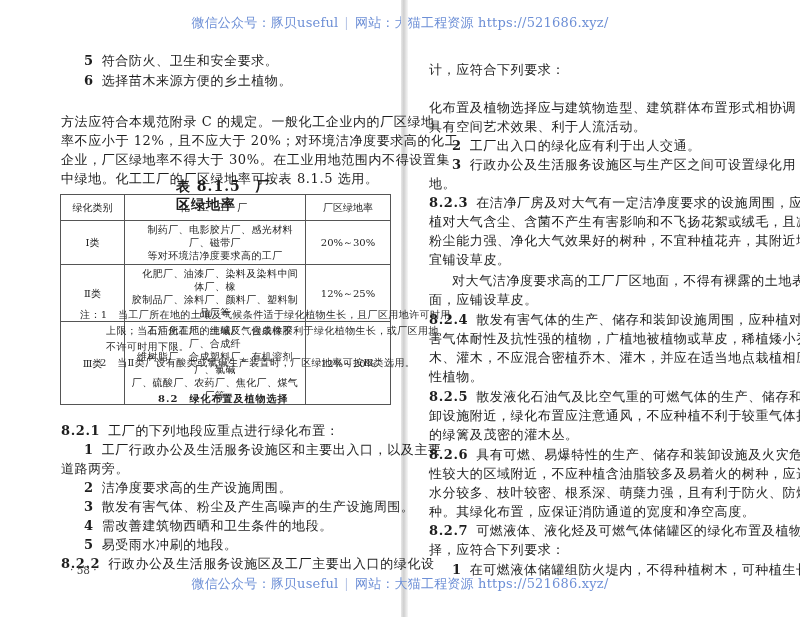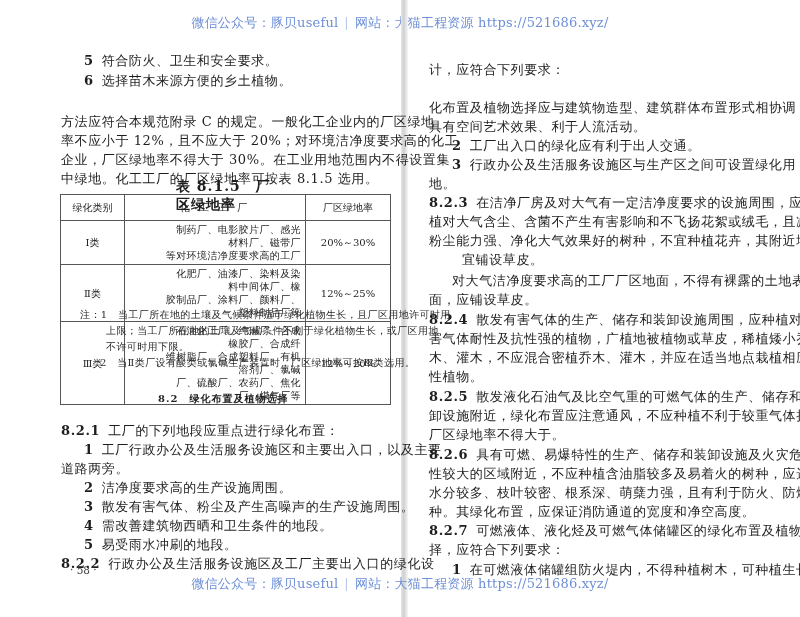--- a/index.html
+++ b/index.html
@@ -17,21 +17,21 @@
   .page-right{left:408px;width:314px;}
   .line{position:absolute;font-size:13px;line-height:18px;white-space:nowrap;letter-spacing:0.6px;}
   .num{font-weight:bold;font-family:"DejaVu Serif","Liberation Serif",serif;}
   .cl{font-weight:bold;margin-right:8px;}
   .sec-title{position:absolute;font-size:10px;font-weight:bold;letter-spacing:1px;white-space:nowrap;}
   .tbl-caption{position:absolute;font-size:14px;font-weight:bold;letter-spacing:1px;}
   table.grid{position:absolute;left:60px;top:194px;width:331px;border-collapse:collapse;font-size:10px;
        border:1.5px solid #333;}
   table.grid td, table.grid th{border:1px solid #555;padding:2px 4px;line-height:13px;text-align:center;font-weight:normal;}
   table.grid th{height:21px;}
-  table.grid td.desc{text-align:right;letter-spacing:0.4px;padding-left:38px;}
+  table.grid td.desc{text-align:center;letter-spacing:0.4px;}
   table.grid td.desc span{display:block;}
   .note{position:absolute;font-size:10px;line-height:16px;white-space:nowrap;letter-spacing:0.4px;color:#2a2a2a;}
   .pageno{position:absolute;font-size:10.5px;color:#444;}
 </style>
 </head>
 <body>
 
 <div class="watermark wm-top">
   <span>微信公众号：豚贝useful</span><span class="sep">|</span><span>网站：大猫工程资源 https://521686.xyz/</span>
 </div>
@@ -107,32 +107,32 @@
   <div class="line" style="left:21px;top:61px;">计，应符合下列要求：</div>
   <div class="line" style="left:21px;top:99px;">化布置及植物选择应与建筑物造型、建筑群体布置形式相协调，应</div>
   <div class="line" style="left:21px;top:118px;">具有空间艺术效果、利于人流活动。</div>
   <div class="line" style="left:44px;top:137px;"><span class="num cl">2</span><span>工厂出入口的绿化应有利于出人交通。</span></div>
   <div class="line" style="left:44px;top:156px;"><span class="num cl">3</span><span>行政办公及生活服务设施区与生产区之间可设置绿化用</span></div>
   <div class="line" style="left:21px;top:175px;">地。</div>
 
   <div class="line" style="left:21px;top:194px;"><span class="num cl">8.2.3</span><span>在洁净厂房及对大气有一定洁净度要求的设施周围，应种</span></div>
   <div class="line" style="left:21px;top:213px;">植对大气含尘、含菌不产生有害影响和不飞扬花絮或绒毛，且减滞</div>
   <div class="line" style="left:21px;top:232px;">粉尘能力强、净化大气效果好的树种，不宜种植花卉，其附近地面</div>
-  <div class="line" style="left:21px;top:251px;margin-left:33px;">宜铺设草皮。</div>
+  <div class="line" style="left:21px;top:251px;">宜铺设草皮。</div>
   <div class="line" style="left:44px;top:272px;">对大气洁净度要求高的工厂厂区地面，不得有裸露的土地表</div>
   <div class="line" style="left:21px;top:291px;">面，应铺设草皮。</div>
 
   <div class="line" style="left:21px;top:311px;"><span class="num cl">8.2.4</span><span>散发有害气体的生产、储存和装卸设施周围，应种植对有</span></div>
   <div class="line" style="left:21px;top:330px;">害气体耐性及抗性强的植物，广植地被植物或草皮，稀植矮小乔</div>
   <div class="line" style="left:21px;top:349px;">木、灌木，不应混合密植乔木、灌木，并应在适当地点栽植相应敏感</div>
   <div class="line" style="left:21px;top:368px;">性植物。</div>
 
   <div class="line" style="left:21px;top:388px;"><span class="num cl">8.2.5</span><span>散发液化石油气及比空气重的可燃气体的生产、储存和装</span></div>
   <div class="line" style="left:21px;top:407px;">卸设施附近，绿化布置应注意通风，不应种植不利于较重气体扩散</div>
-  <div class="line" style="left:21px;top:426px;">厂区绿地率不得大于。</div>
+  <div class="line" style="left:21px;top:426px;">的绿篱及茂密的灌木丛。</div>
 
   <div class="line" style="left:21px;top:446px;"><span class="num cl">8.2.6</span><span>具有可燃、易爆特性的生产、储存和装卸设施及火灾危险</span></div>
   <div class="line" style="left:21px;top:465px;">性较大的区域附近，不应种植含油脂较多及易着火的树种，应选择</div>
   <div class="line" style="left:21px;top:484px;">水分较多、枝叶较密、根系深、萌蘖力强，且有利于防火、防爆的树</div>
   <div class="line" style="left:21px;top:503px;">种。其绿化布置，应保证消防通道的宽度和净空高度。</div>
 
   <div class="line" style="left:21px;top:522px;"><span class="num cl">8.2.7</span><span>可燃液体、液化烃及可燃气体储罐区的绿化布置及植物选</span></div>
   <div class="line" style="left:21px;top:541px;">择，应符合下列要求：</div>
 
   <div class="line" style="left:44px;top:561px;"><span class="num cl">1</span><span>在可燃液体储罐组防火堤内，不得种植树木，可种植生长</span></div>

